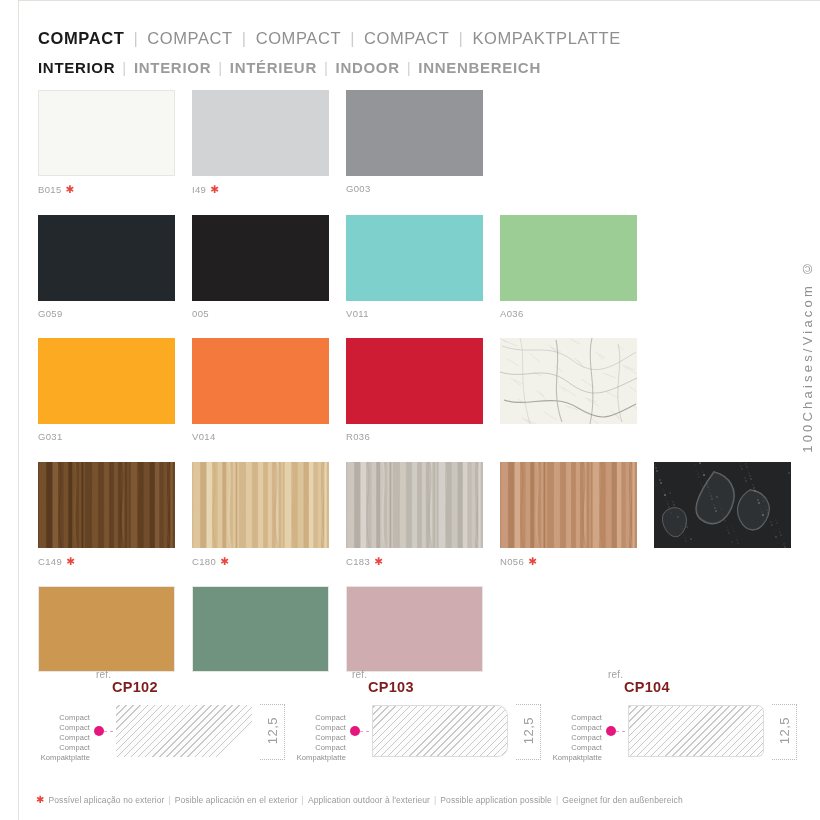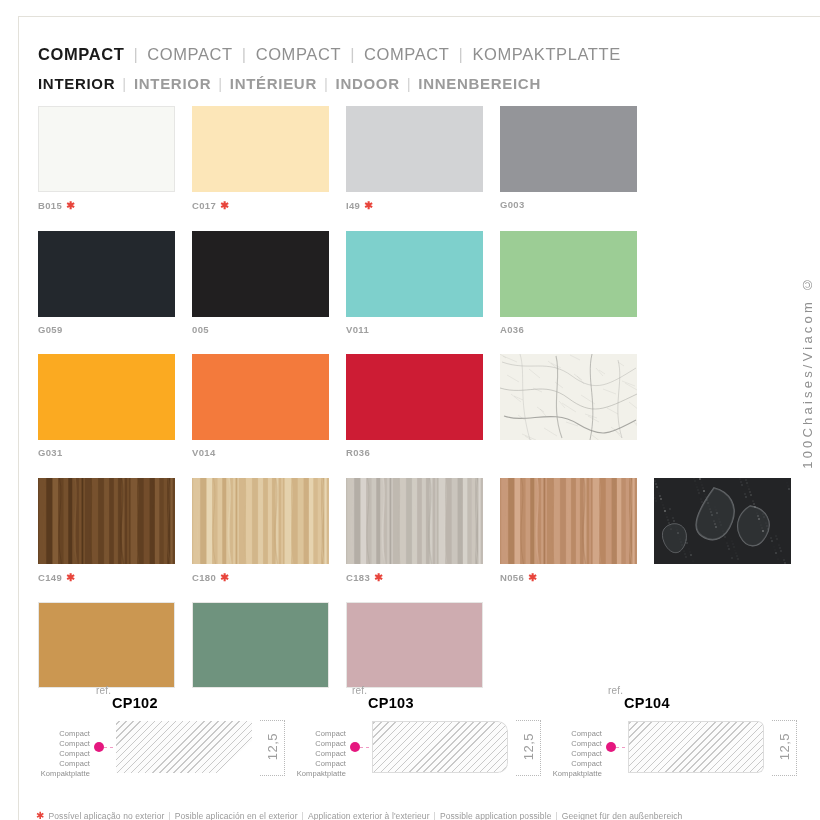--- a/index.html
+++ b/index.html
@@ -15,21 +15,20 @@
     font-family: "Liberation Sans", sans-serif;
     color: #4d4d4d;
     overflow: hidden;
   }
 
   
   .page {
     position: absolute;
     inset: 0;
     padding: 17px;
-    margin-top: 16px;
   }
   .rule-top {
     position: absolute;
     left: 18px; top: 0;
     width: 802px; height: 1px;
     background: #e3e1da;
   }
   .rule-left {
     position: absolute;
     left: 18px; top: 0;
@@ -95,21 +94,20 @@
     top: 90px;
     width: 745px;
   }
   .grid-row {
     display: flex;
     gap: 17px;
     margin-bottom: 20px;
   }
   .cell {
     width: 137px;
-    font-weight: bold;
   }
   .swatch {
     width: 137px;
     height: 86px;
     position: relative;
     overflow: hidden;
     background: #f2f2f2;
   }
   .swatch.bordered {
     box-shadow: inset 0 0 0 1px #e6e6e4;
@@ -178,21 +176,21 @@
     color: #a3a3a3;
     line-height: 1;
     letter-spacing: 0.2px;
   }
   .ref-code {
     position: absolute;
     left: 84px;
     top: 12px;
     font-size: 14.5px;
     font-weight: bold;
-    color: #000000;
+    color: #7f1d1d;
     letter-spacing: 0.3px;
     line-height: 1;
   }
 
   .callout {
     position: absolute;
     left: 0;
     top: 45px;
     width: 62px;
     text-align: right;
@@ -338,24 +336,20 @@
         <span class="sep">|</span>
         <span class="secondary">INNENBEREICH</span>
       </div>
   </div>
 
   <div class="grid" id="swatch-grid">
       <div class="grid-row">
         <div class="cell">
           <div class="swatch bordered" style="background: rgb(247, 248, 244);"></div>
           <div class="label"><span>B015</span><span class="star">✱</span></div>
-        </div>
-        <div class="cell">
-          <div class="swatch" style="background: rgb(252, 230, 184);"></div>
-          <div class="label"><span>C017</span><span class="star">✱</span></div>
         </div>
         <div class="cell">
           <div class="swatch" style="background: rgb(210, 211, 213);"></div>
           <div class="label"><span>I49</span><span class="star">✱</span></div>
         </div>
         <div class="cell">
           <div class="swatch" style="background: rgb(148, 149, 153);"></div>
           <div class="label"><span>G003</span></div>
         </div>
       </div>
@@ -898,20 +892,20 @@
         </div>
       </div>
     </div>
 
   <div class="footer" id="footer">
       <span class="fstar">✱</span>
       <span>Possível aplicação no exterior</span>
       <span class="fsep">|</span>
       <span>Posible aplicación en el exterior</span>
       <span class="fsep">|</span>
-      <span>Application exterior à l'exterieur</span>
+      <span>Application outdoor à l'exterieur</span>
       <span class="fsep">|</span>
       <span>Possible application possible</span>
       <span class="fsep">|</span>
       <span>Geeignet für den außenbereich</span>
     </div>
 
 </div>
 
 </body></html>

